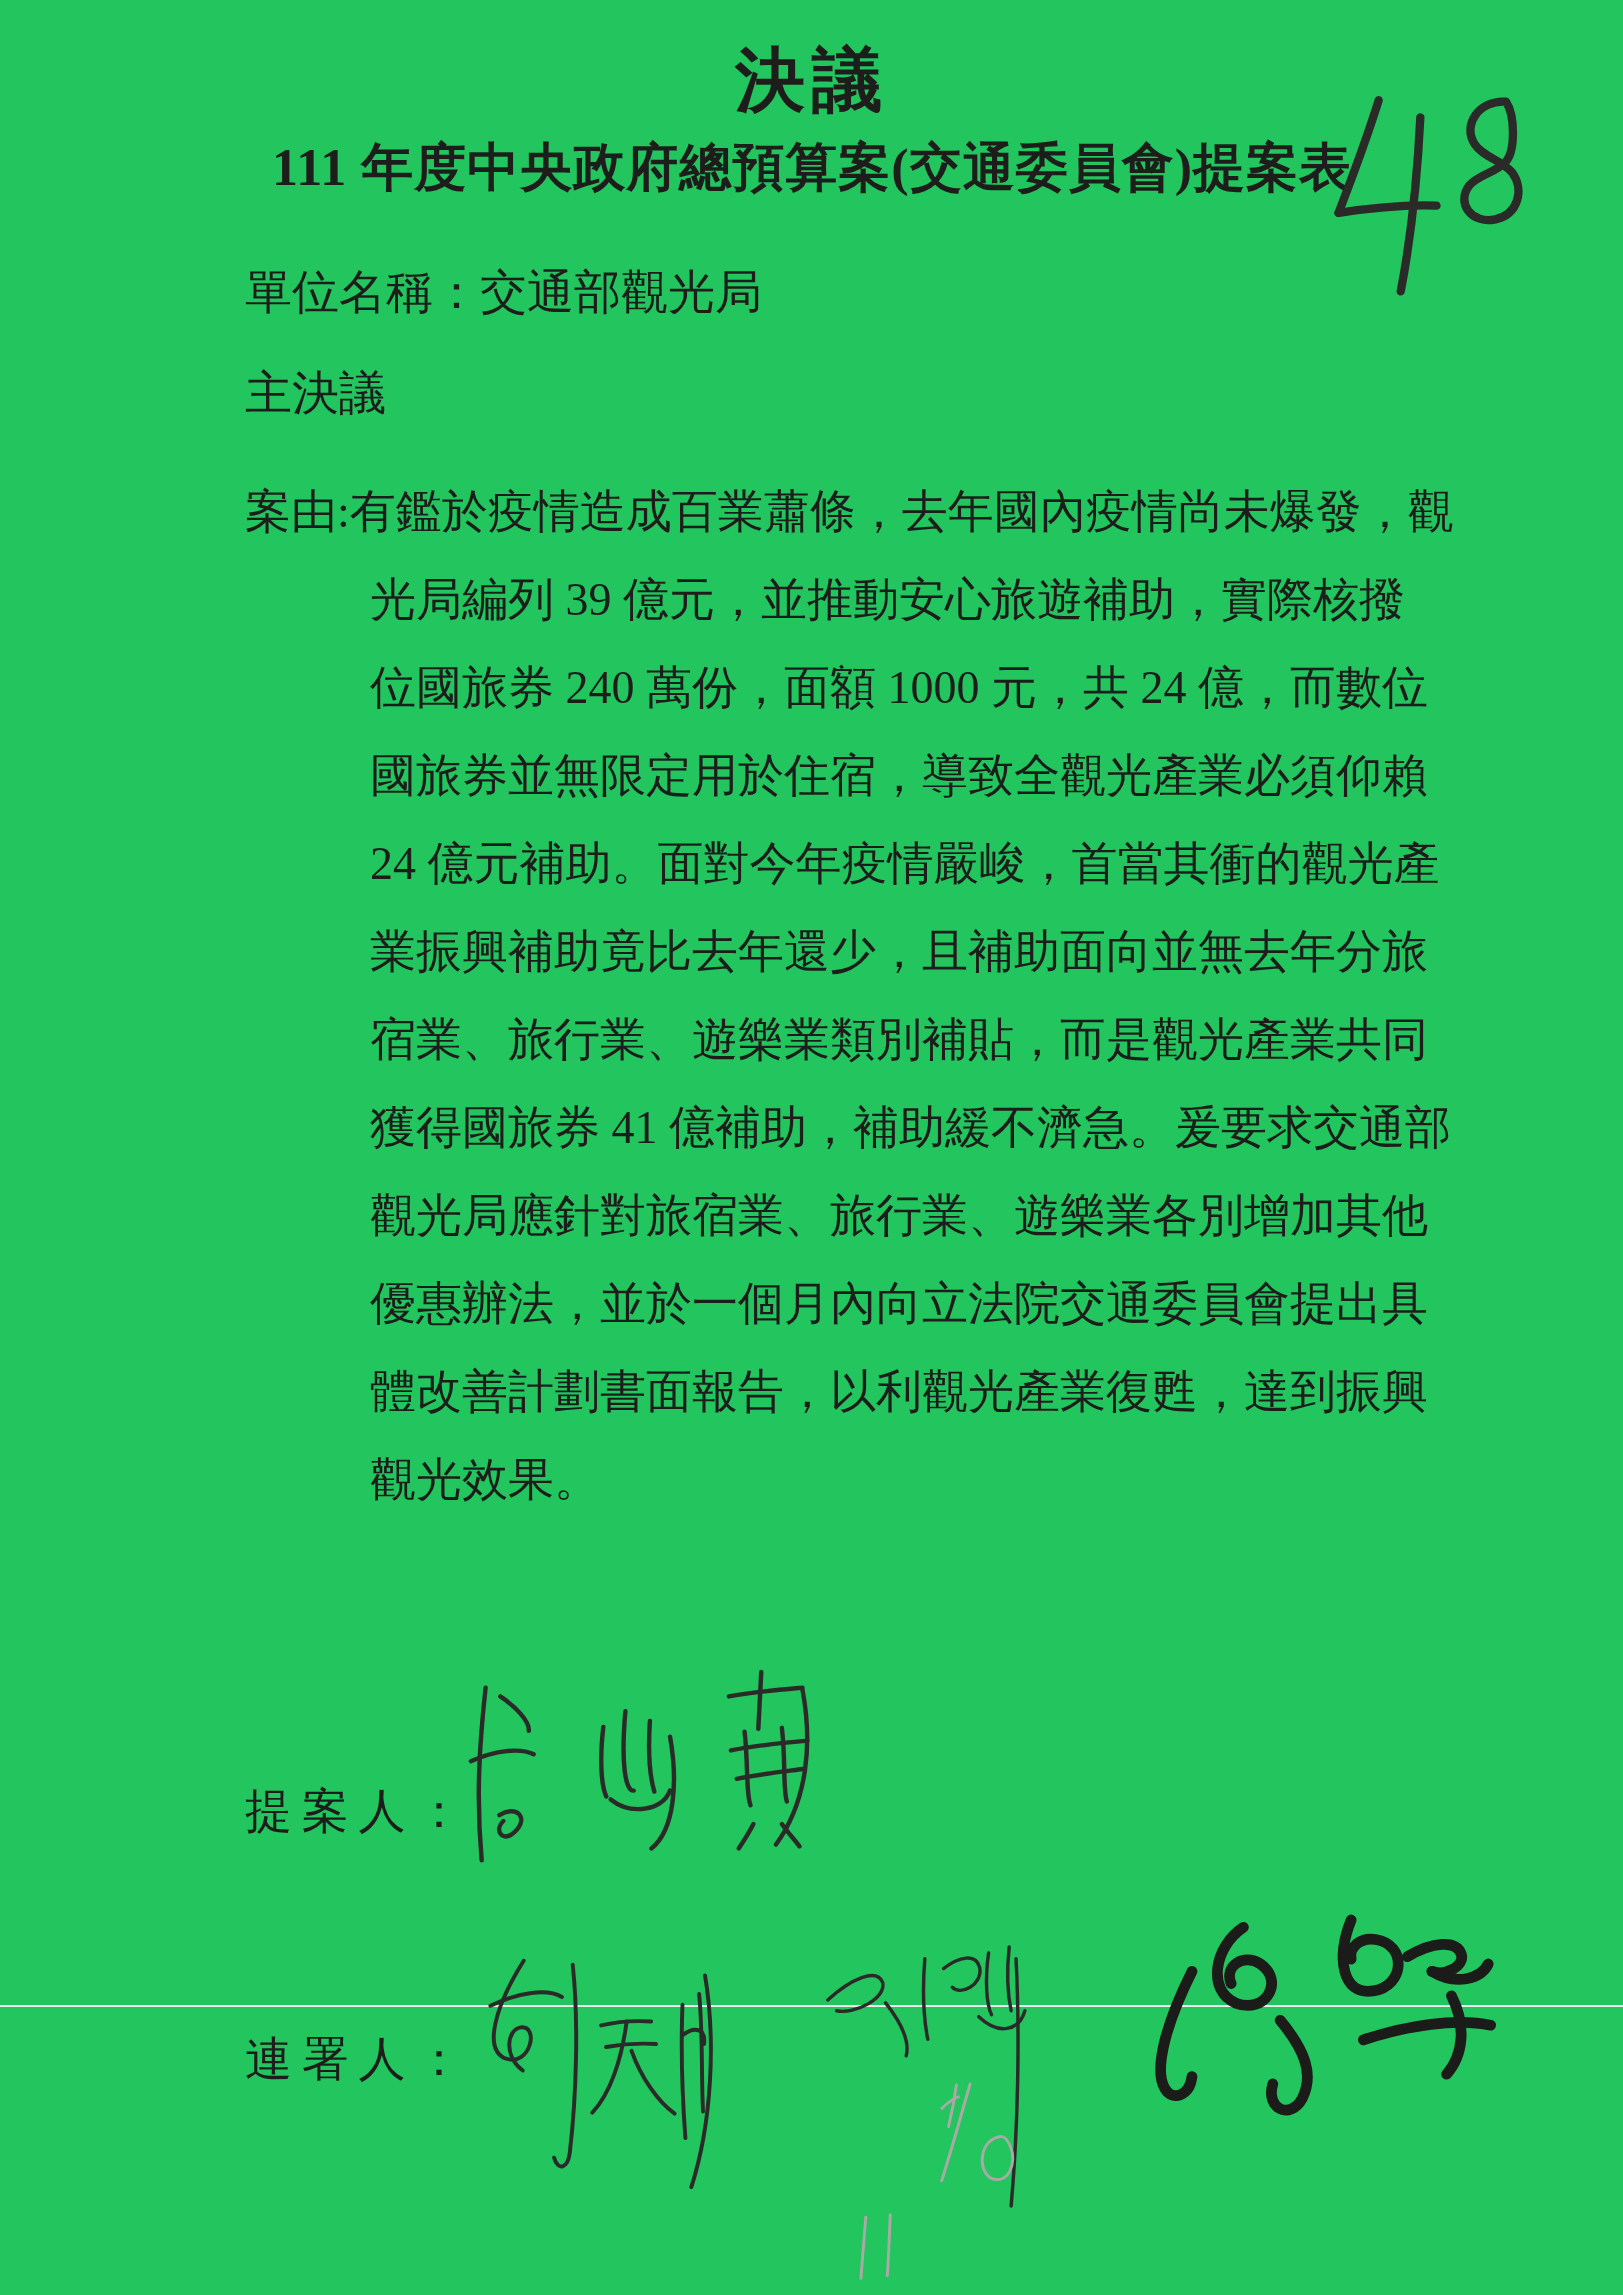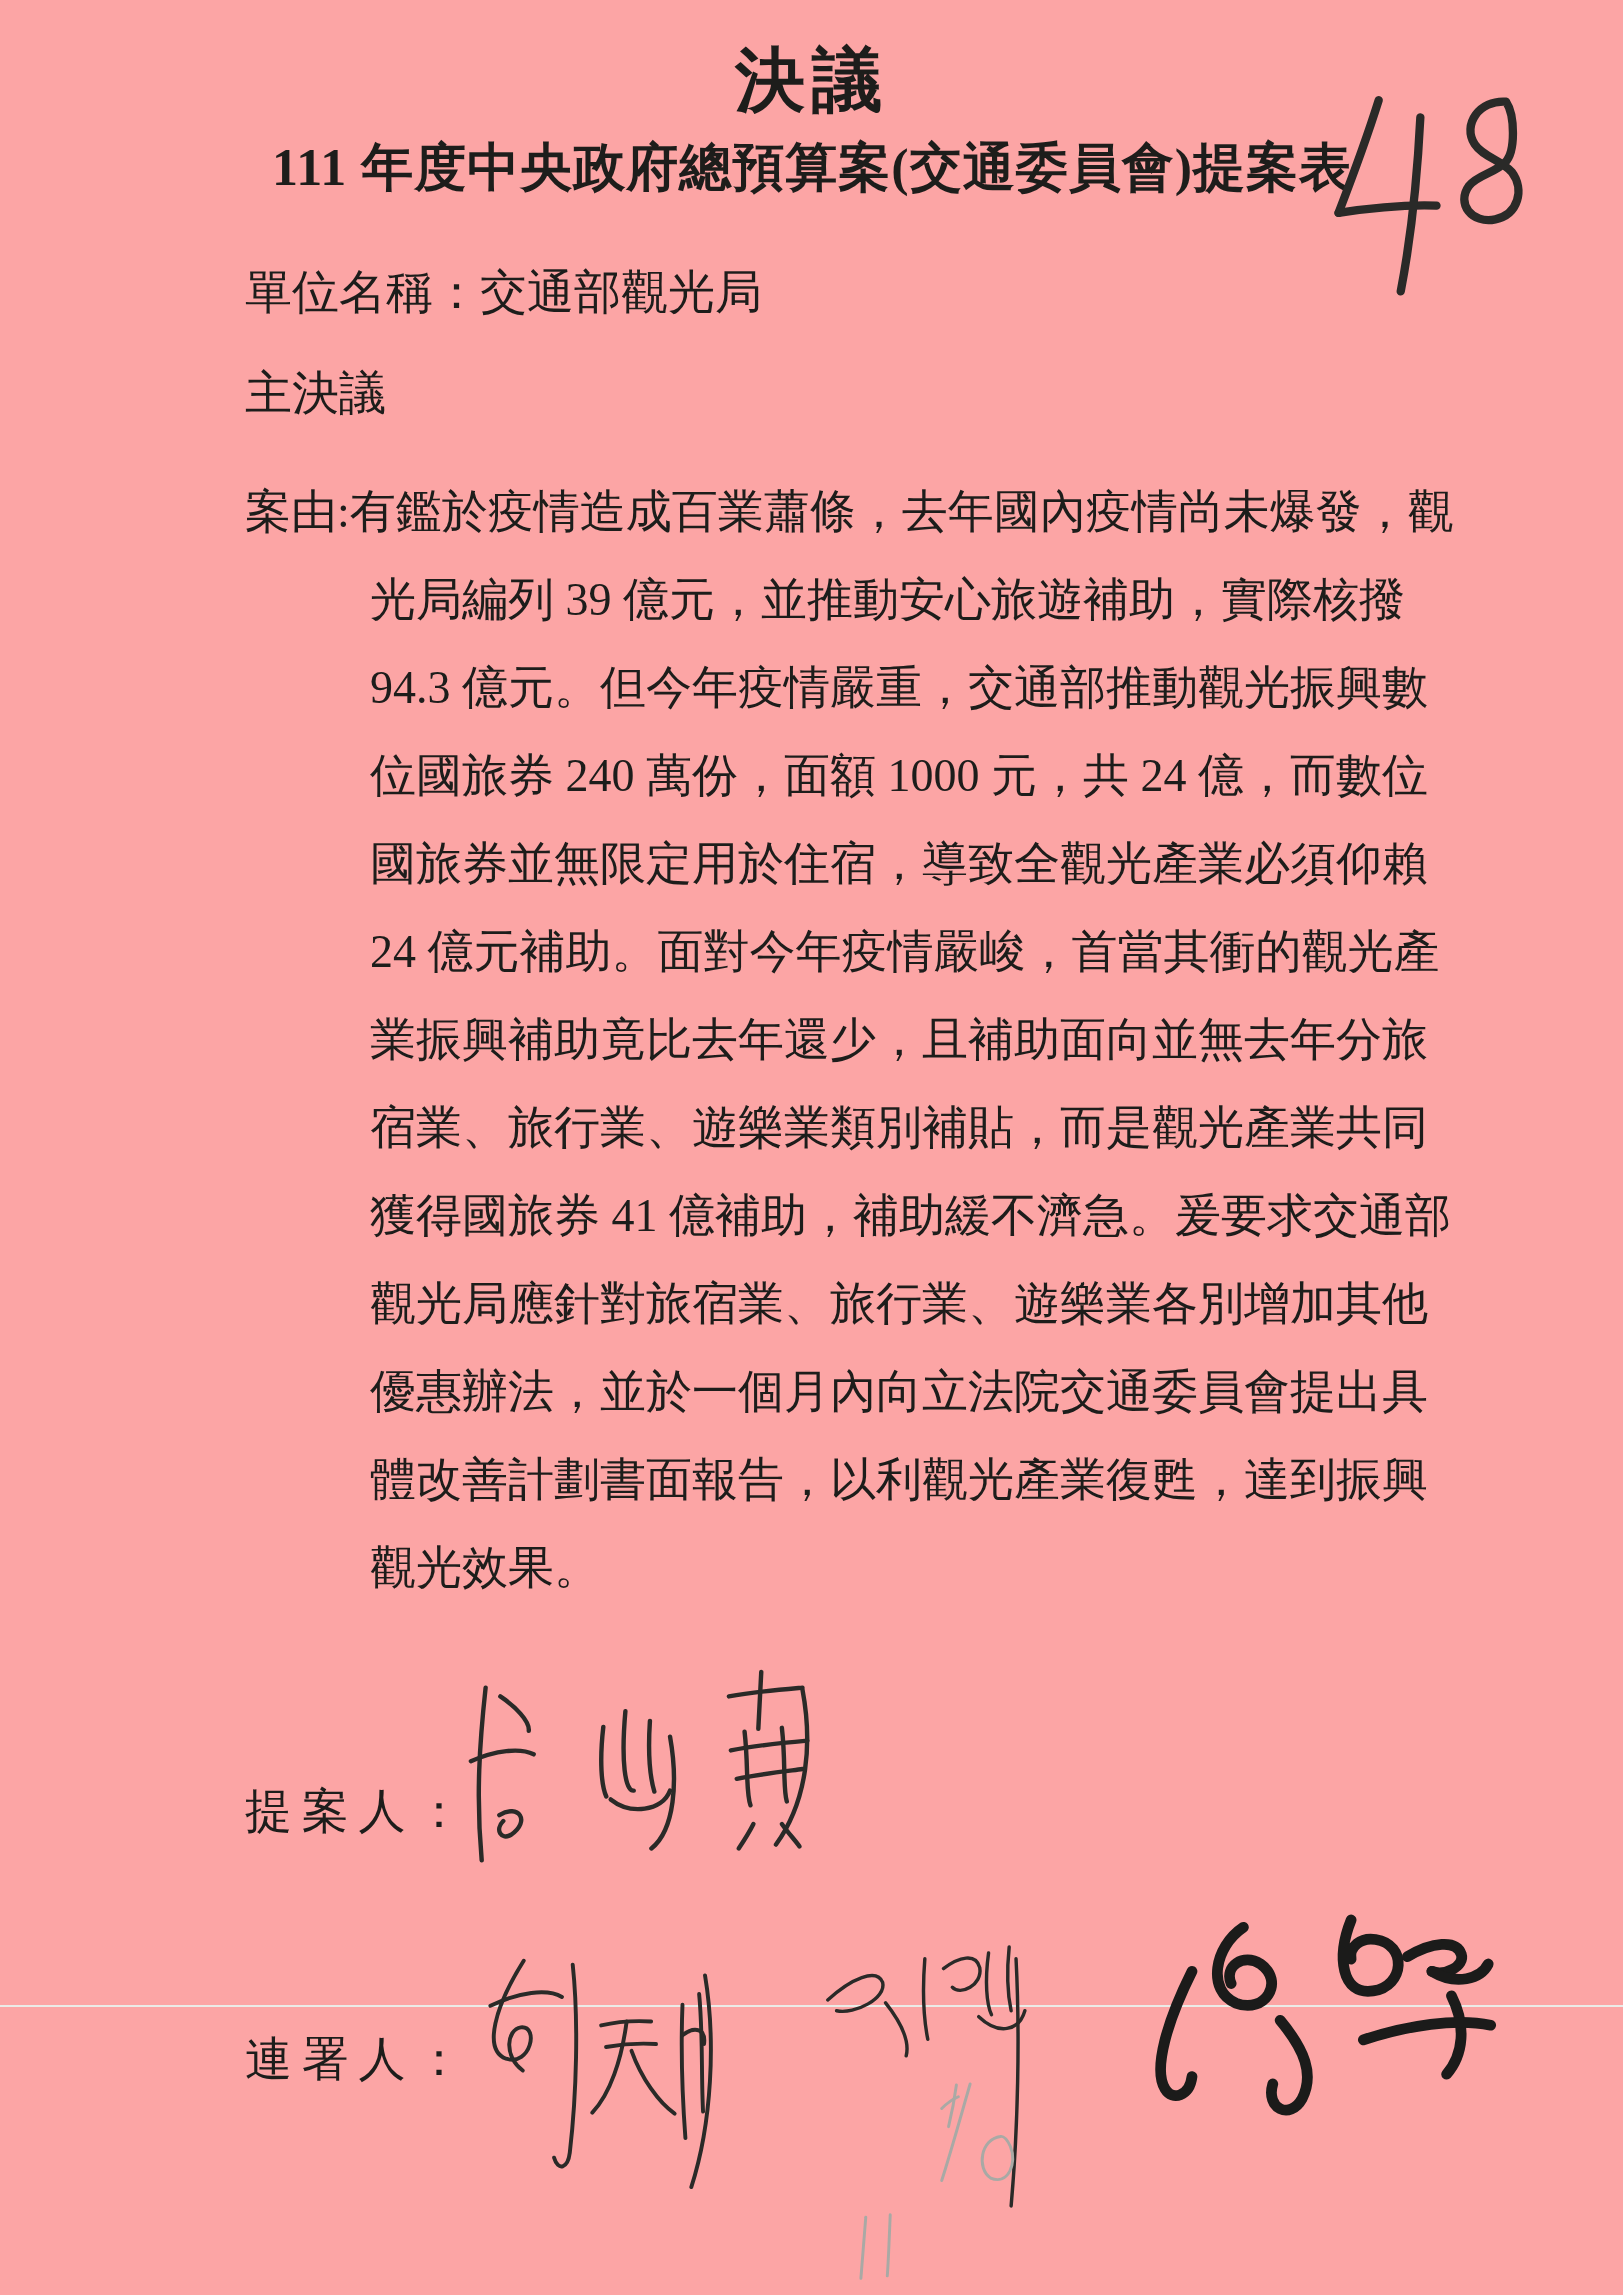--- a/index.html
+++ b/index.html
@@ -1,21 +1,21 @@
 <!DOCTYPE html>
 <html style="font-size:7.8px"><head>
 <meta charset="utf-8">
 <style>
   html, body { margin: 0; padding: 0; background: #888; }
   .doc {
     position: relative;
     width: 1624px;
     height: 2295px;
     margin: 0 auto;
-    background: #fca5a5;
+    background: #22c55e;
     font-family: "Liberation Serif", "DejaVu Serif", serif;
     color: #1d1d1b;
     overflow: hidden;
   }
   .title {
     position: absolute;
     top: 34px; left: 0;
     width: 100%;
     text-align: center;
     font-size: 70px;
@@ -91,21 +91,20 @@
     </svg>
   </div>
 
   <div class="unit-line"><span>單位名稱：</span><span>交通部觀光局</span></div>
 
   <div class="resolution-type">主決議</div>
 
   <div class="case-section">
     <div class="case-line"><span>案由:</span><span>有鑑於疫情造成百業蕭條，去年國內疫情尚未爆發，觀</span></div>
     <div class="case-line cont">光局編列 39 億元，並推動安心旅遊補助，實際核撥</div>
-    <div class="case-line cont">94.3 億元。但今年疫情嚴重，交通部推動觀光振興數</div>
     <div class="case-line cont">位國旅券 240 萬份，面額 1000 元，共 24 億，而數位</div>
     <div class="case-line cont">國旅券並無限定用於住宿，導致全觀光產業必須仰賴</div>
     <div class="case-line cont">24 億元補助。面對今年疫情嚴峻，首當其衝的觀光產</div>
     <div class="case-line cont">業振興補助竟比去年還少，且補助面向並無去年分旅</div>
     <div class="case-line cont">宿業、旅行業、遊樂業類別補貼，而是觀光產業共同</div>
     <div class="case-line cont">獲得國旅券 41 億補助，補助緩不濟急。爰要求交通部</div>
     <div class="case-line cont">觀光局應針對旅宿業、旅行業、遊樂業各別增加其他</div>
     <div class="case-line cont">優惠辦法，並於一個月內向立法院交通委員會提出具</div>
     <div class="case-line cont">體改善計劃書面報告，以利觀光產業復甦，達到振興</div>
     <div class="case-line cont">觀光效果。</div>

